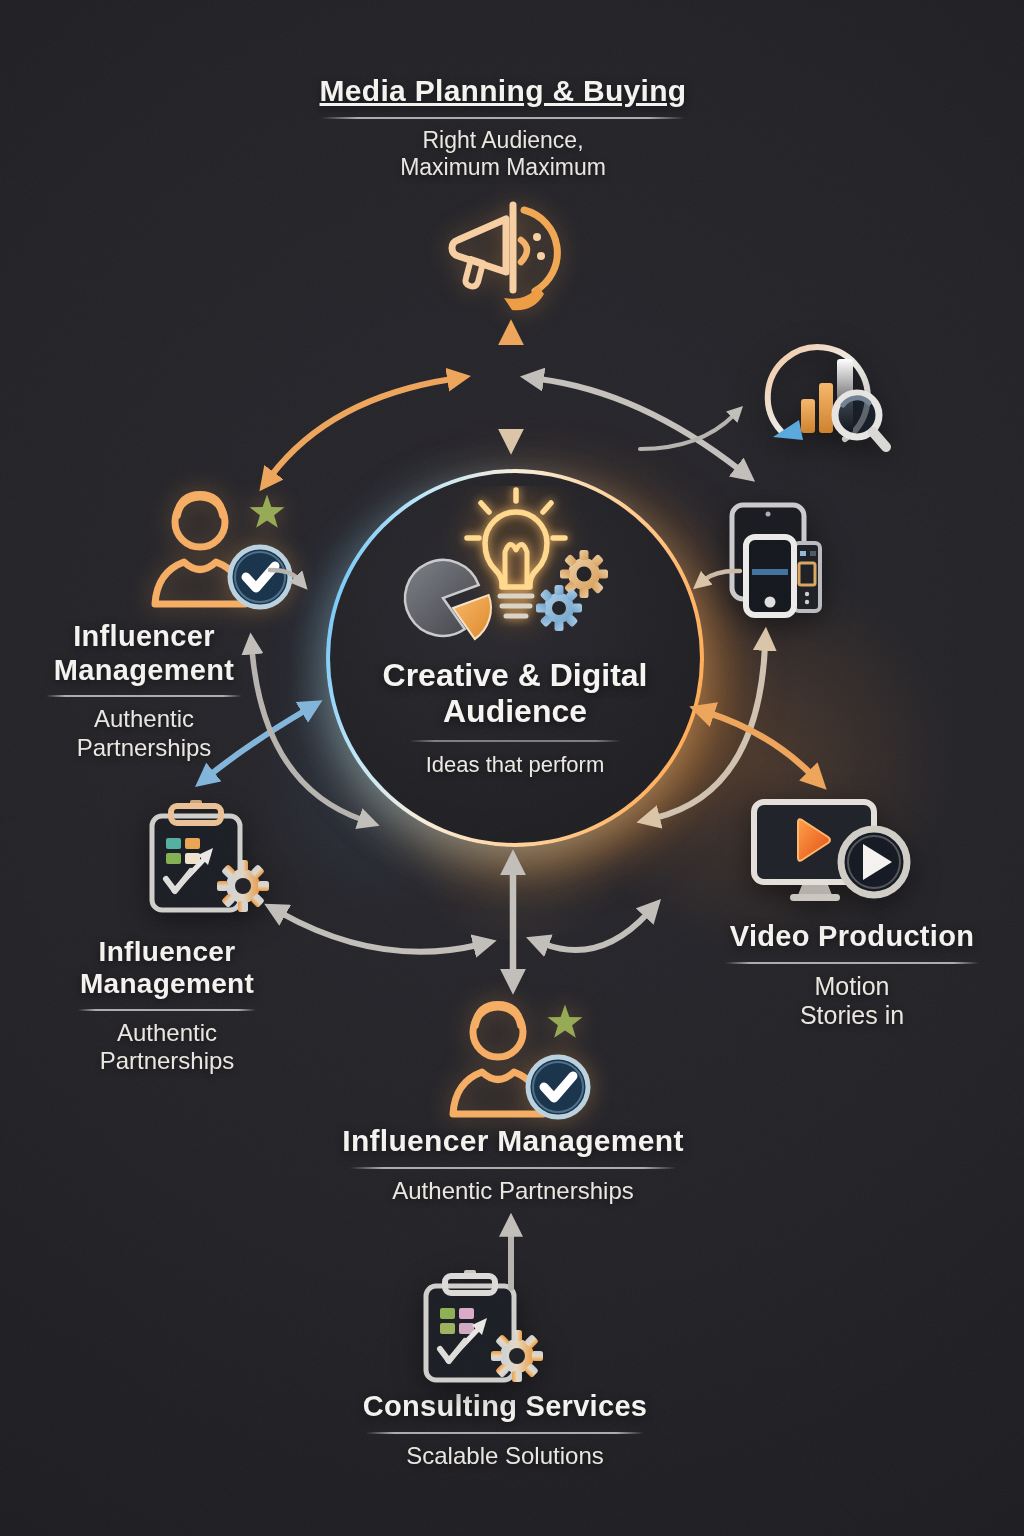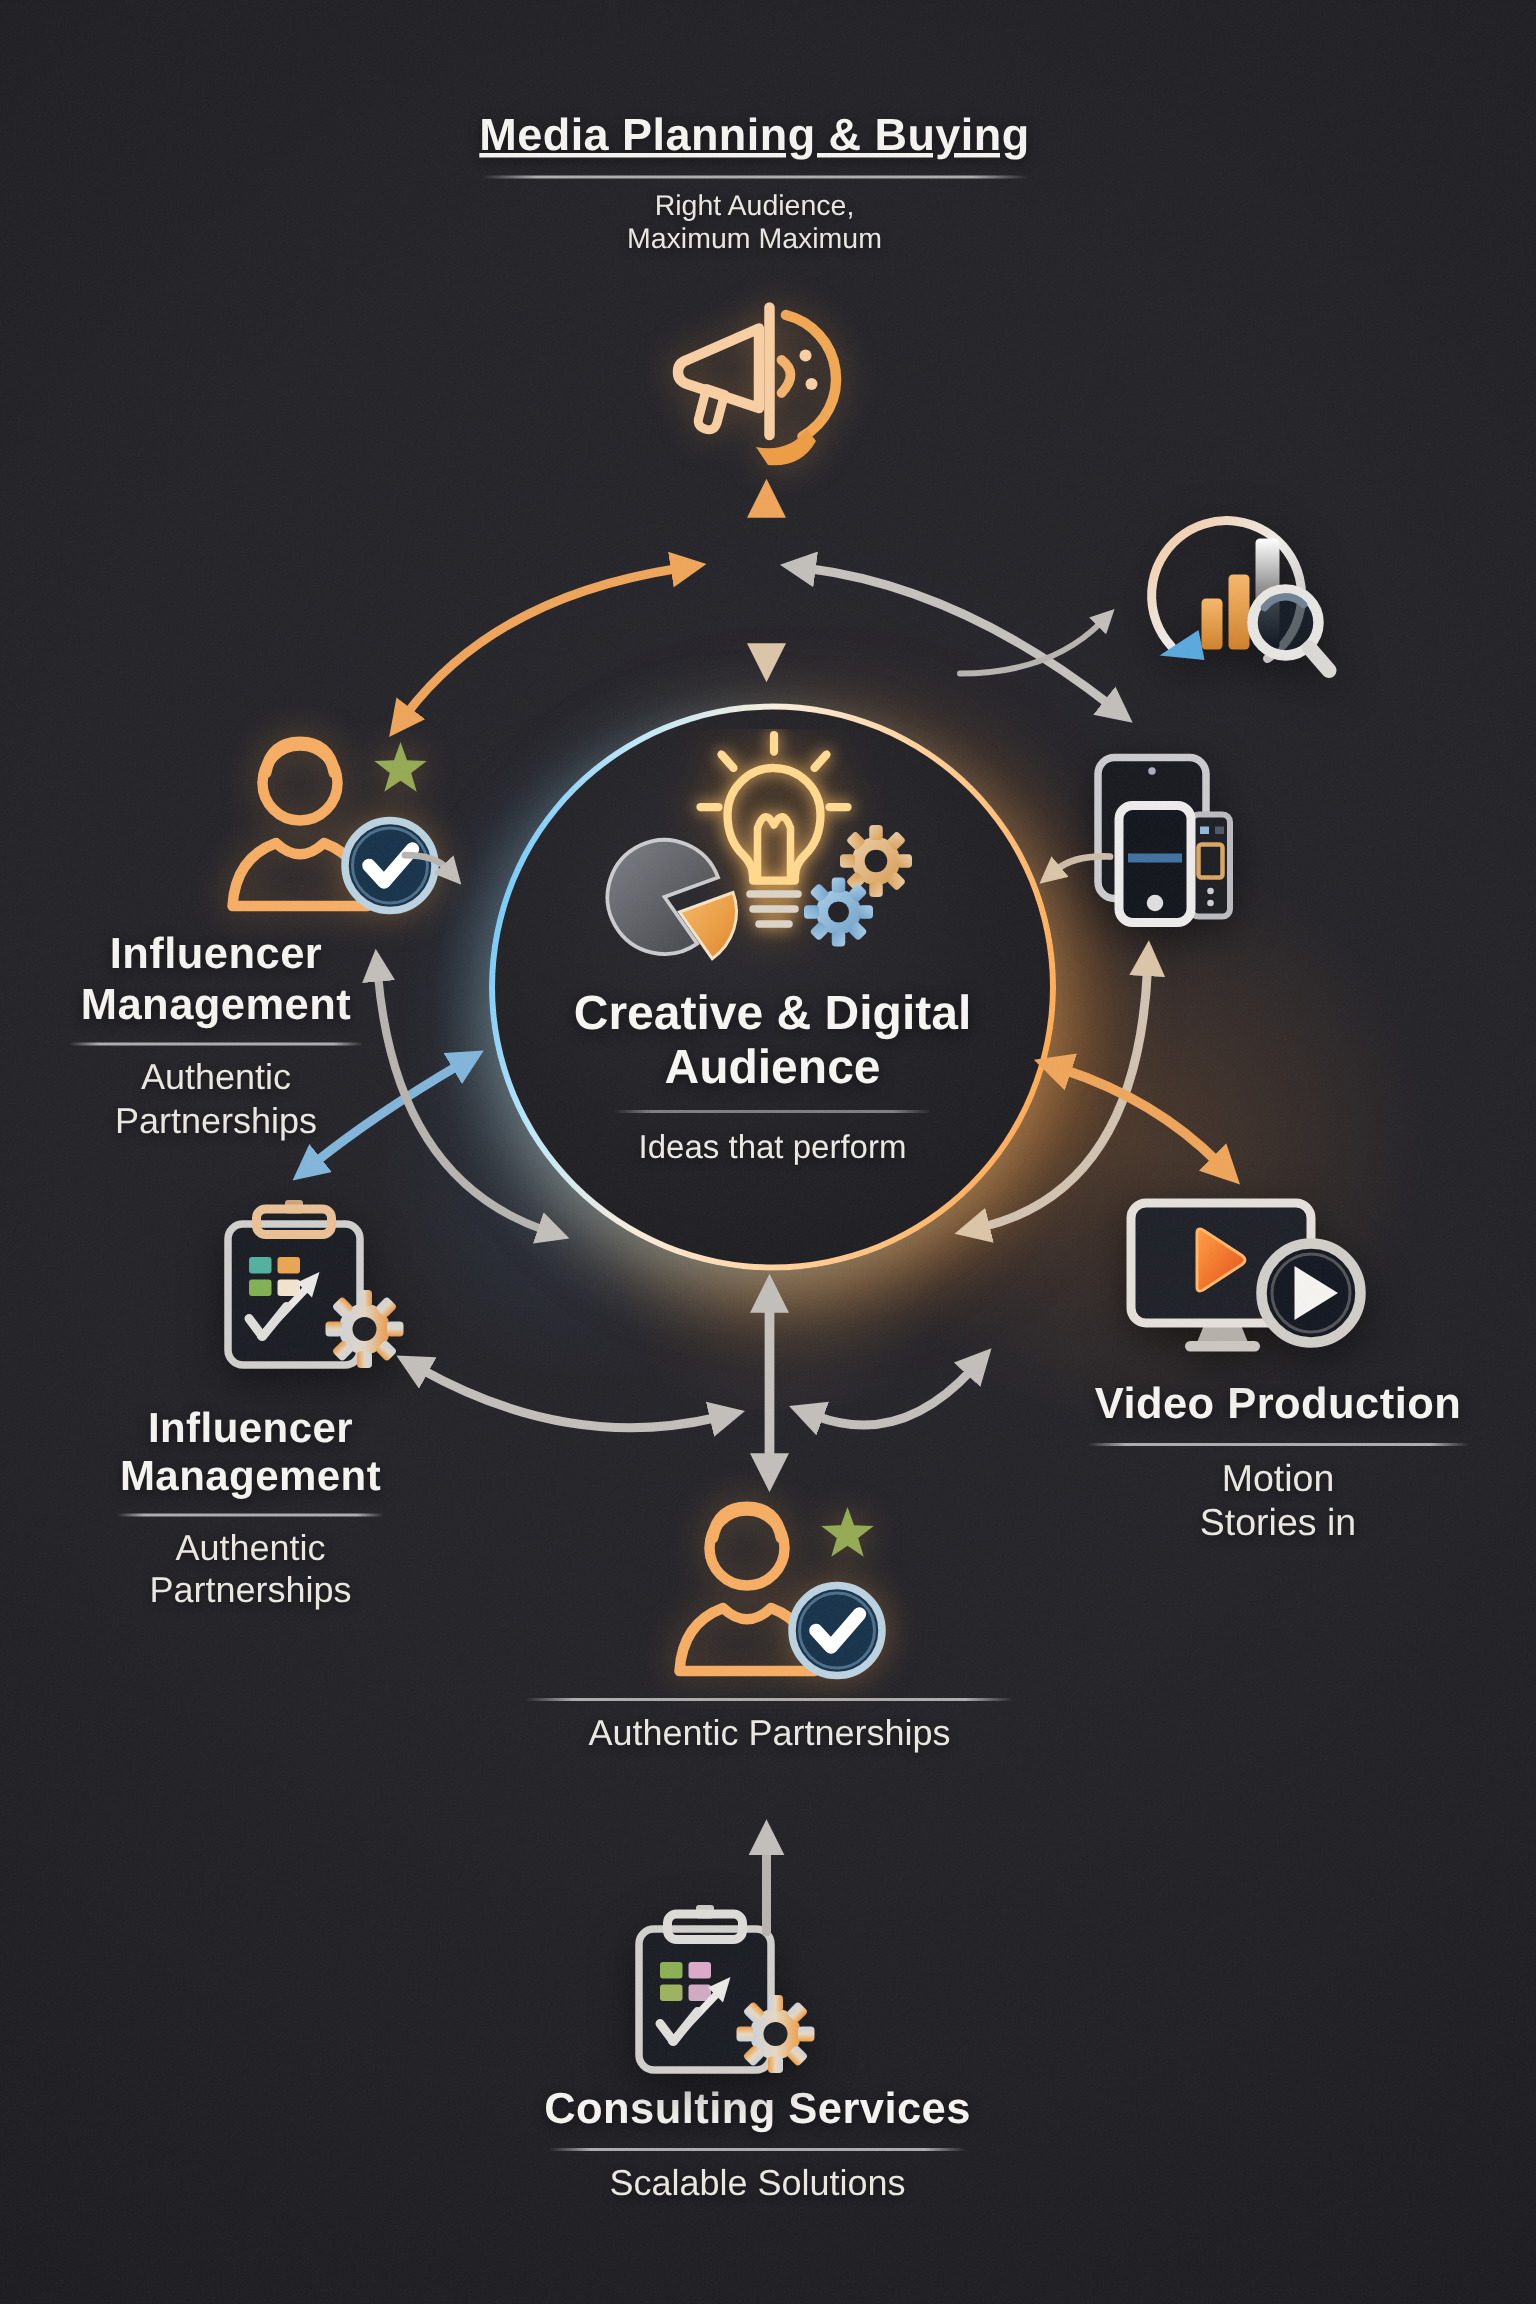--- a/index.html
+++ b/index.html
@@ -14,21 +14,21 @@
   .glow.warm-b{left:380px;top:760px;width:280px;height:180px;background:radial-gradient(circle, rgba(255,200,120,.10), rgba(255,200,120,0) 65%);}
 
   .node{position:absolute;text-align:center;z-index:3;}
   .node .title{font-weight:700;color:#f4f2ee;letter-spacing:.3px;line-height:1.16;text-shadow:0 2px 8px rgba(0,0,0,.6);}
   .node .sub{color:#e9e6df;line-height:1.18;text-shadow:0 2px 6px rgba(0,0,0,.55);}
   .rule{height:2px;background:linear-gradient(90deg, rgba(180,180,180,0), rgba(195,195,195,.85) 10%, rgba(195,195,195,.85) 90%, rgba(180,180,180,0));margin:8px auto;}
 
   .media-node{left:258px;top:74px;width:490px;}
   .media-node .title{font-size:30px;text-decoration:underline;}
   .media-node .rule{width:364px;}
-  .media-node .sub{font-size:19px;}
+  .media-node .sub{font-size:23px;}
 
   .analytics-node{left:690px;top:240px;width:254px;}
   .analytics-node .title{font-size:29px;}
   .analytics-node .rule{width:240px;}
   .analytics-node .sub{font-size:24px;}
 
   .branding-node{left:824px;top:500px;width:198px;}
   .branding-node .title{font-size:29px;text-align:left;}
   .branding-node .rule{width:196px;}
   .branding-node .sub{font-size:25px;}
@@ -113,20 +113,21 @@
 
   <div class="node infl-ll-node">
     <div class="title">Influencer</div>
     <div class="title">Management</div>
     <div class="rule"></div>
     <div class="sub">Authentic</div>
     <div class="sub">Partnerships</div>
   </div>
 
   <div class="node infl-bottom-node">
+    <div class="title">Influencer Management</div>
     <div class="rule"></div>
     <div class="sub">Authentic Partnerships</div>
   </div>
 
   <div class="node consulting-node">
     <div class="title">Consulting Services</div>
     <div class="rule"></div>
     <div class="sub">Scalable Solutions</div>
   </div>
 

